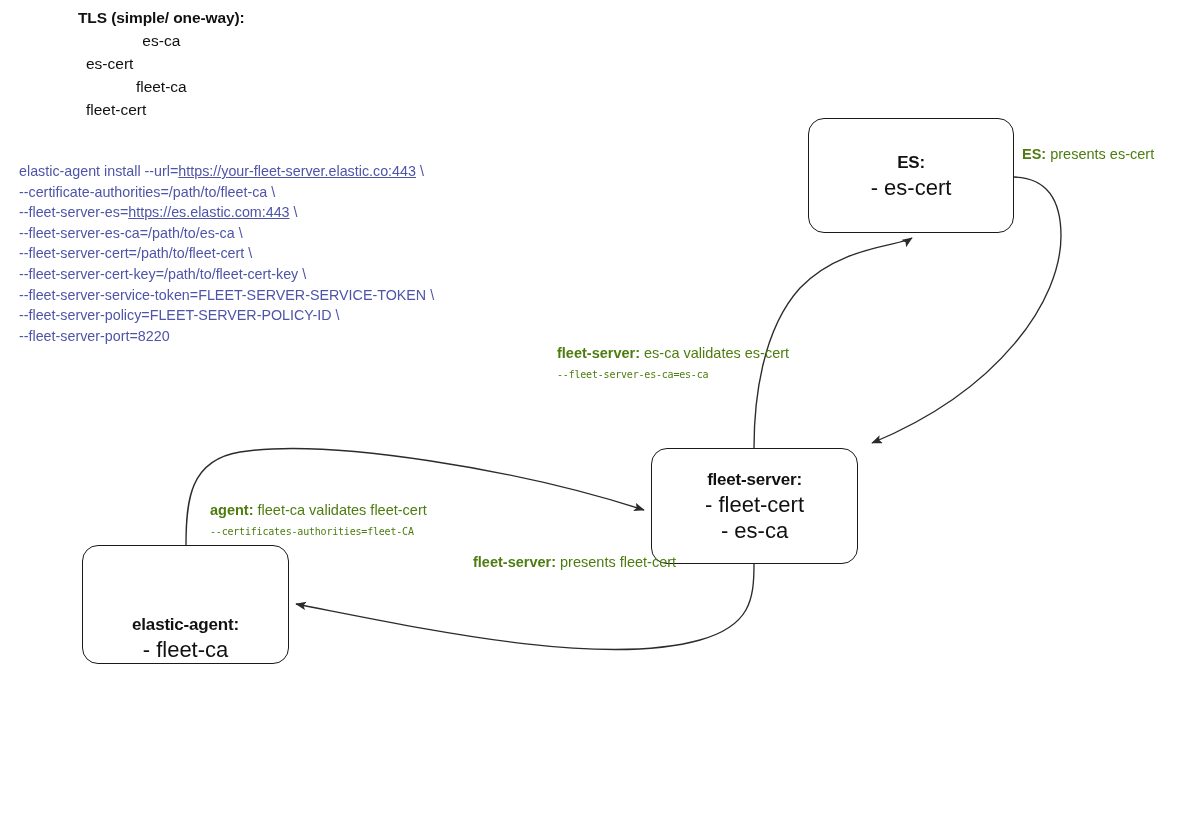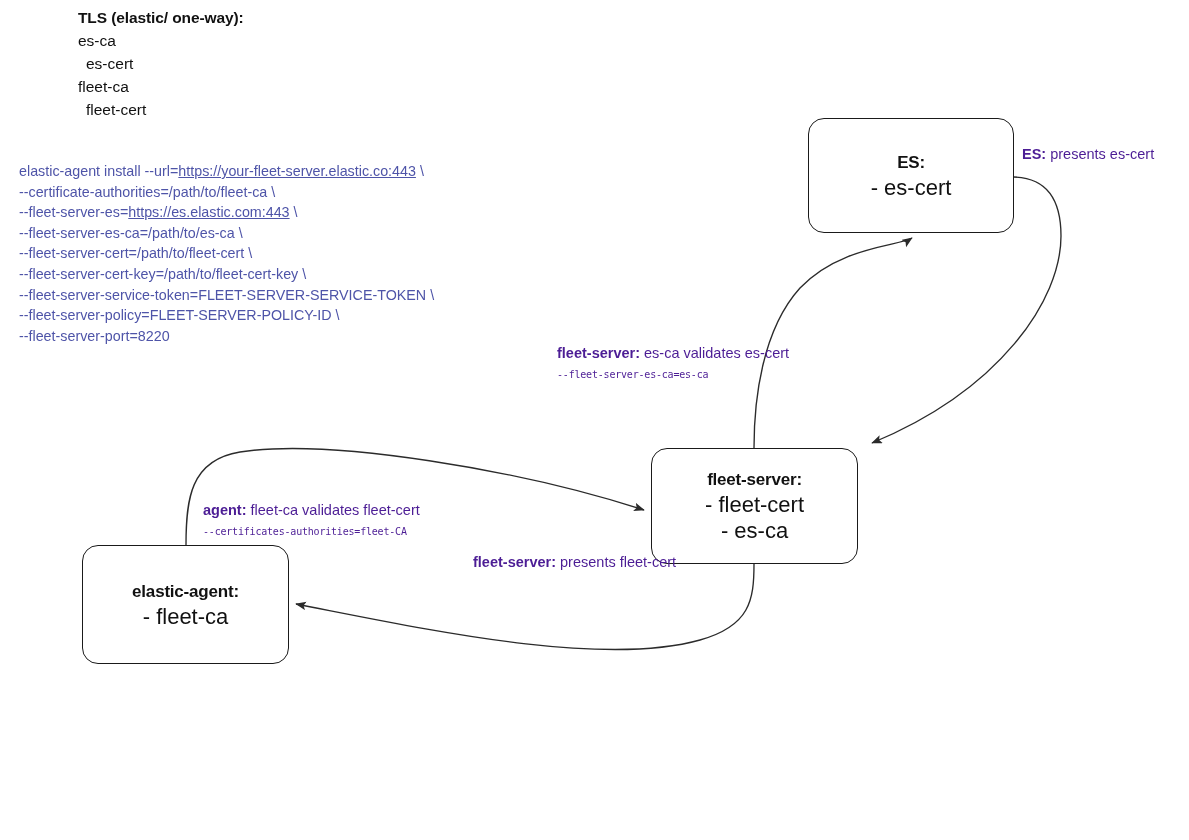--- a/index.html
+++ b/index.html
@@ -35,21 +35,21 @@
     top: 6px;
     font-size: 15.5px;
     line-height: 23px;
     color: #111111;
   }
   .legend .title {
     font-weight: bold;
     font-size: 15.5px;
     letter-spacing: -0.1px;
   }
-  .legend .lvl1 { padding-left: 0px; }
+  .legend .lvl1 { padding-left: 0px; text-align: center; }
   .legend .lvl2 { padding-left: 8px; }
 
   
   .cmdblock {
     position: absolute;
     left: 19px;
     top: 161px;
     font-family: Liberation Sans, sans-serif;
     font-size: 14.3px;
     line-height: 20.6px;
@@ -81,39 +81,39 @@
     line-height: 24px;
     letter-spacing: -0.2px;
   }
   .node .n-line {
     font-size: 22px;
     line-height: 26px;
     font-weight: normal;
   }
   #node-es       { left: 808px; top: 118px; width: 206px; height: 115px; }
   #node-fleet    { left: 651px; top: 448px; width: 207px; height: 116px; }
-  #node-agent    { left: 82px;  top: 545px; width: 207px; height: 119px; }
+  #node-agent    { left: 82px;  top: 545px; width: 207px; height: 119px; justify-content: flex-end; }
 
   
   .elabel {
     position: absolute;
     font-size: 14.5px;
     line-height: 21px;
-    color: #4c1d95;
+    color: #4d7c0f;
     white-space: nowrap;
   }
   .elabel b { font-weight: bold; }
   .elabel .mono {
     font-family: "DejaVu Sans Mono", "Liberation Mono", monospace;
     font-size: 10px;
     letter-spacing: -0.2px;
   }
   #lbl-es-presents  { left: 1022px; top: 144px; }
   #lbl-fs-validates { left: 543px;  top: 343px; margin-left: 14px; }
-  #lbl-agent-valid  { left: 203px;  top: 500px; }
+  #lbl-agent-valid  { left: 210px;  top: 500px; }
   #lbl-fs-presents  { left: 473px;  top: 544px; margin-top: 8px; }
 </style>
 </head>
 <body>
 
 <div id="canvas">
 
   <svg id="edges" viewBox="0 0 1189 840" width="1189" height="840">
     <defs>
       <marker id="arrowhead" markerWidth="9" markerHeight="9" refX="7.4" refY="3.2" orient="auto" markerUnits="strokeWidth">
@@ -124,21 +124,21 @@
     <path d="M 754,448 C 754,400 762,330 800,288 C 840,246 900,246 912,238" fill="none" stroke="#2b2b2b" stroke-width="1.35" marker-end="url(#arrowhead)"></path>
 
     <path d="M 1014,177 C 1046,178 1061,198 1061,236 C 1061,300 1000,390 872,443" fill="none" stroke="#2b2b2b" stroke-width="1.35" marker-end="url(#arrowhead)"></path>
 
     <path d="M 186,545 C 186,500 190,460 240,452 C 330,438 520,470 644,510" fill="none" stroke="#2b2b2b" stroke-width="1.35" marker-end="url(#arrowhead)"></path>
 
     <path d="M 754,564 C 754,600 750,626 700,640 C 600,668 420,628 296,604" fill="none" stroke="#2b2b2b" stroke-width="1.35" marker-end="url(#arrowhead)"></path>
   </svg>
 
   <div class="legend">
-    <div class="title">TLS (elastic/ one-way):</div>
+    <div class="title">TLS (simple/ one-way):</div>
     <div class="lvl1">es-ca</div>
     <div class="lvl2">es-cert</div>
     <div class="lvl1">fleet-ca</div>
     <div class="lvl2">fleet-cert</div>
   </div>
 
   <div class="cmdblock" id="cmdblock" style="color: rgb(78, 84, 168);"><div><span>elastic-agent install --url=</span><span class="u">https://your-fleet-server.elastic.co:443</span><span> \</span></div><div><span>--certificate-authorities=/path/to/fleet-ca \</span></div><div><span>--fleet-server-es=</span><span class="u">https://es.elastic.com:443</span><span> \</span></div><div><span>--fleet-server-es-ca=/path/to/es-ca \</span></div><div><span>--fleet-server-cert=/path/to/fleet-cert \</span></div><div><span>--fleet-server-cert-key=/path/to/fleet-cert-key \</span></div><div><span>--fleet-server-service-token=FLEET-SERVER-SERVICE-TOKEN \</span></div><div><span>--fleet-server-policy=FLEET-SERVER-POLICY-ID \</span></div><div><span>--fleet-server-port=8220</span></div></div>
 
   <div class="node" id="node-es">
     <div class="n-title">ES:</div>

